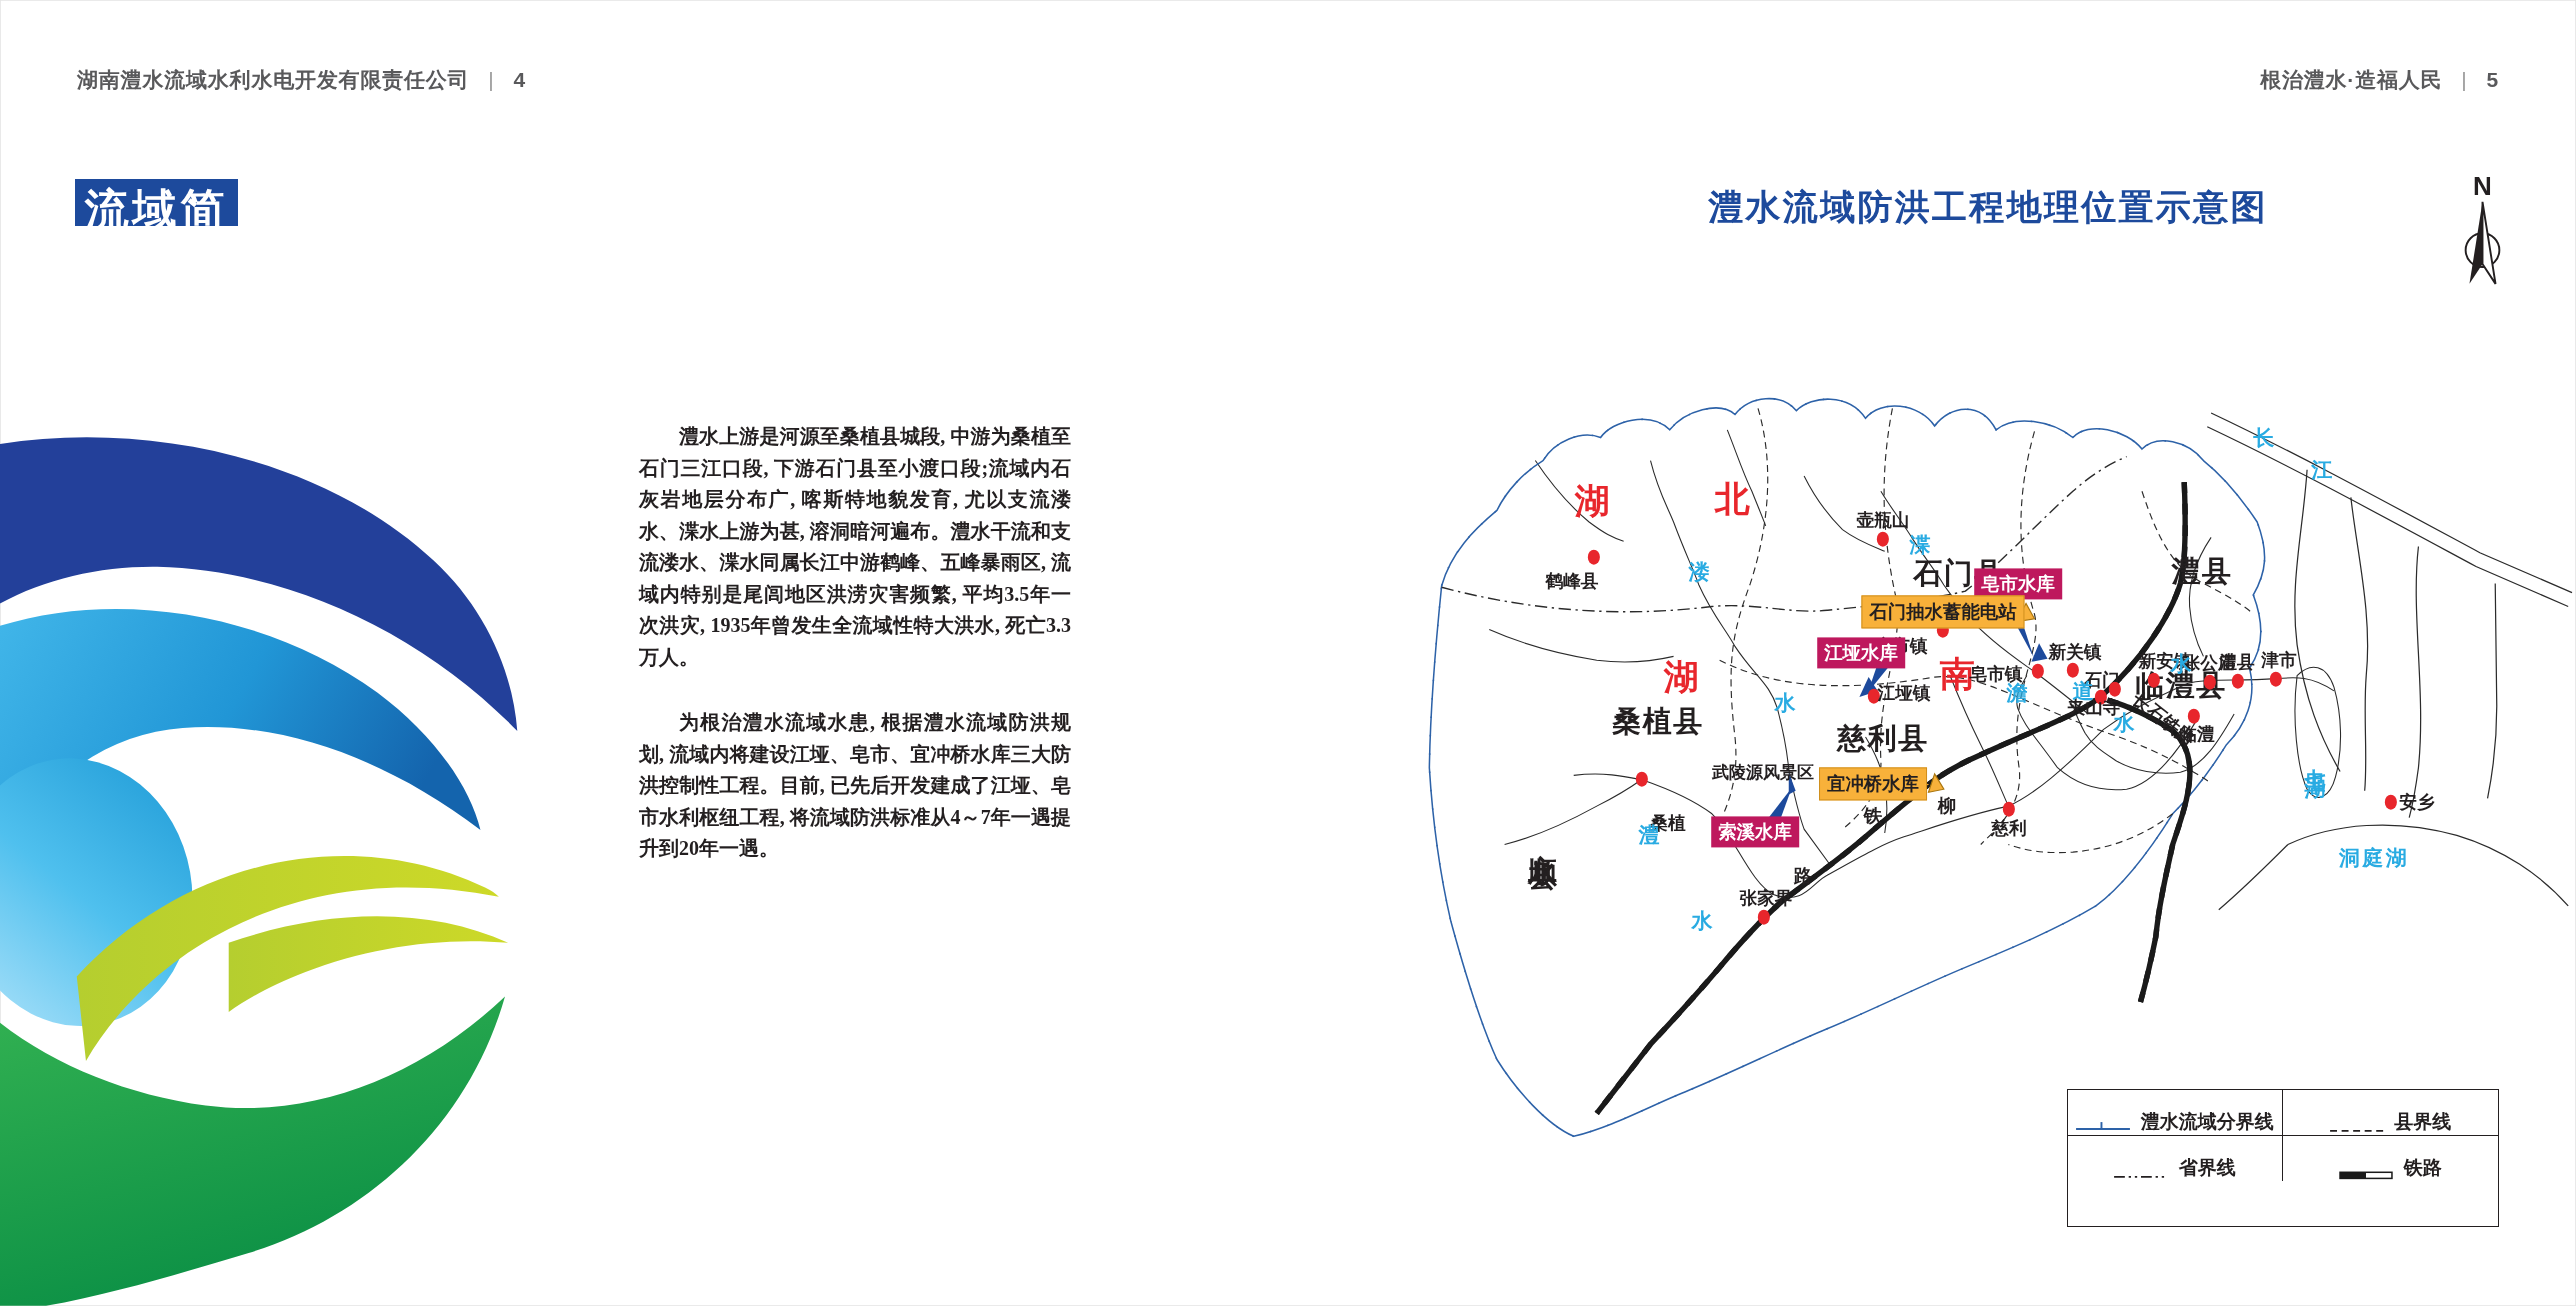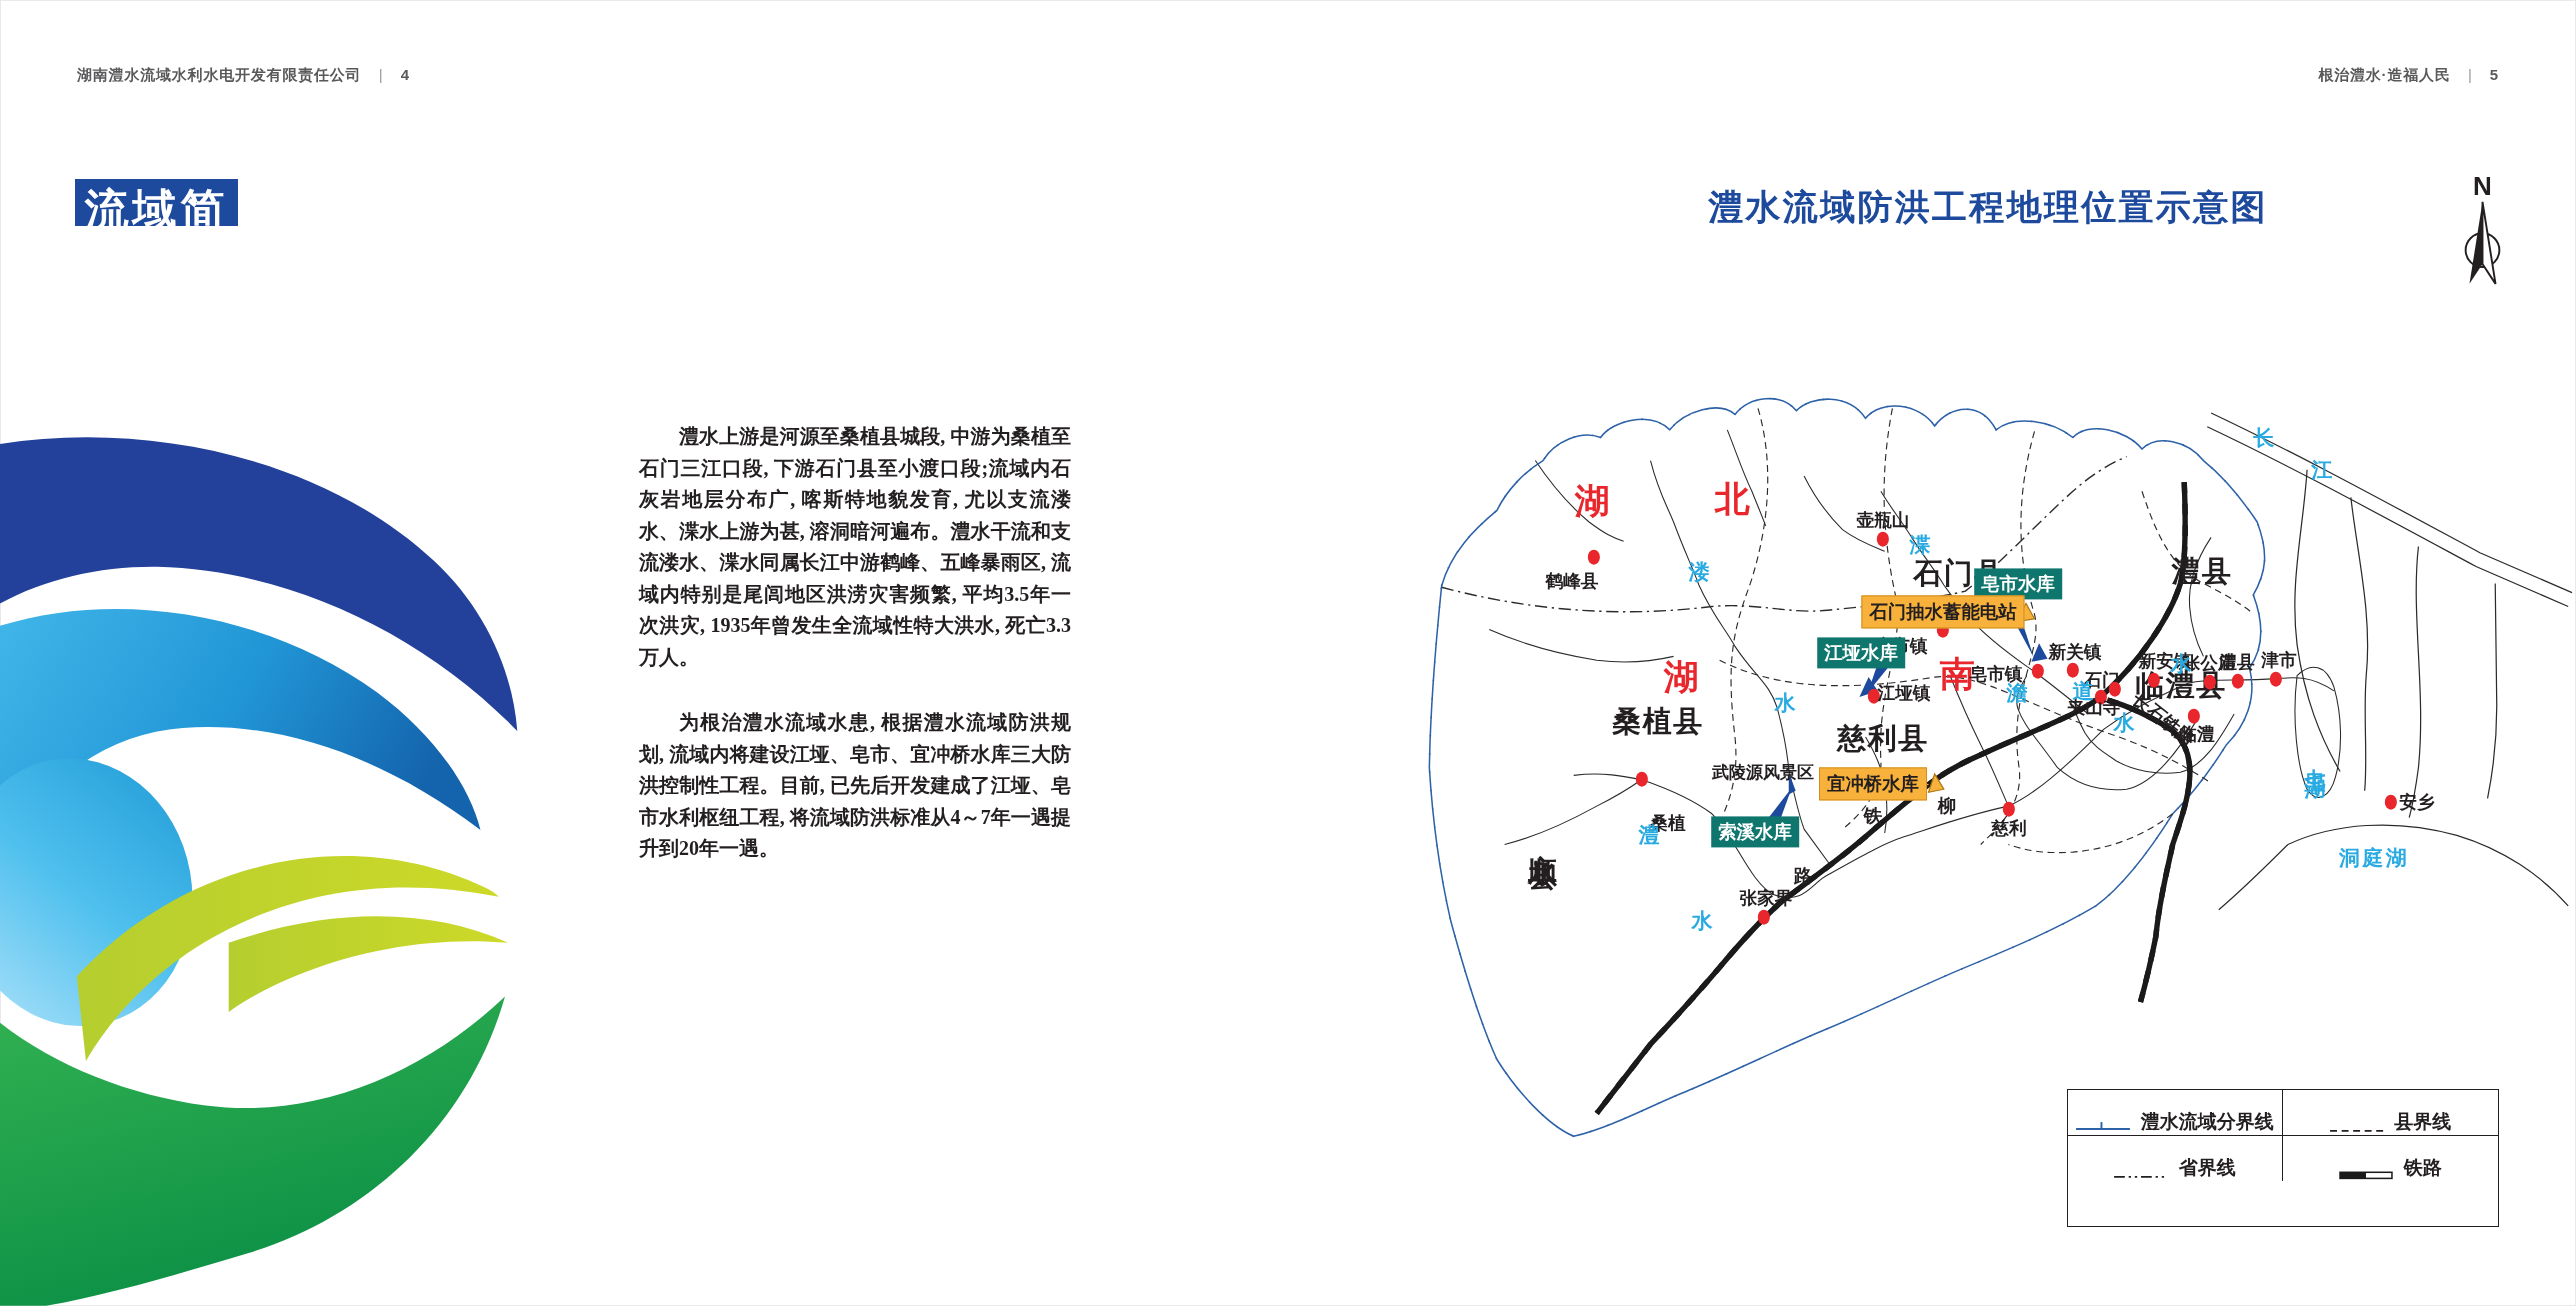--- a/index.html
+++ b/index.html
@@ -1,21 +1,21 @@
 <!DOCTYPE html>
 <html style="font-size:12.3px"><head>
 <meta charset="utf-8">
 <style>
   html,body{margin:0;padding:0;}
   body{width:2576px;height:1306px;position:relative;background:#ffffff;overflow:hidden;
        font-family:"Liberation Sans",sans-serif;color:#231f20;}
   .frame{position:absolute;inset:0;box-shadow:inset 0 0 0 0.8px #e4e4e4;pointer-events:none;}
 
   
-  .hdr{position:absolute;top:66px;font-size:15px;font-weight:bold;color:#59595b;letter-spacing:0.8px;white-space:nowrap;}
+  .hdr{position:absolute;top:66px;font-size:21px;font-weight:bold;color:#59595b;letter-spacing:0.8px;white-space:nowrap;}
   .hdr .div{color:#9a9a9a;font-weight:normal;margin:0 12.3px;}
   .hdr-left{left:77px;}
   .hdr-right{right:77px;}
 
   
   .badge{position:absolute;left:75px;top:179px;width:163px;height:47px;background:#1d4a9c;
          color:#fff;font-size:44px;font-weight:bold;text-align:center;line-height:61px;letter-spacing:3.8px;}
 
   
   .bodycol{position:absolute;left:639px;top:421px;width:432px;}
@@ -45,21 +45,21 @@
   .m-province{font-size:35px;font-weight:bold;color:#e8262c;letter-spacing:1.5px;}
   .m-county{font-size:29px;font-weight:bold;color:#231f20;letter-spacing:1.5px;}
   .m-county.vert,.m-water.vert{writing-mode:vertical-rl;letter-spacing:4.6px;}
   .m-town{font-size:17.7px;font-weight:bold;color:#231f20;}
   .m-dot{width:12.3px;height:14.6px;border-radius:50%;background:#e8262c;}
   .m-river{font-size:21px;font-weight:bold;color:#29abe2;}
   .m-water{font-size:21px;font-weight:bold;color:#29abe2;letter-spacing:2.3px;}
   .m-rail{font-size:18.4px;font-weight:bold;color:#231f20;}
   .m-poi{font-size:17px;font-weight:bold;color:#231f20;}
   .m-callout{font-size:18.4px;font-weight:bold;padding:3.1px 7px;}
-  .m-callout.blue{background:#0f766e;color:#fff;font-family:Liberation Serif, serif;}
+  .m-callout.blue{background:#be185d;color:#fff;font-family:Liberation Serif, serif;}
   .m-callout.orange{background:#f8b13a;color:#231f20;border:0.8px solid #d08f1e;}
 </style>
 </head>
 <body>
 
 <div class="frame"></div>
 
 <div class="hdr hdr-left">
   <span>湖南澧水流域水利水电开发有限责任公司</span>
   <span class="div">|</span>

